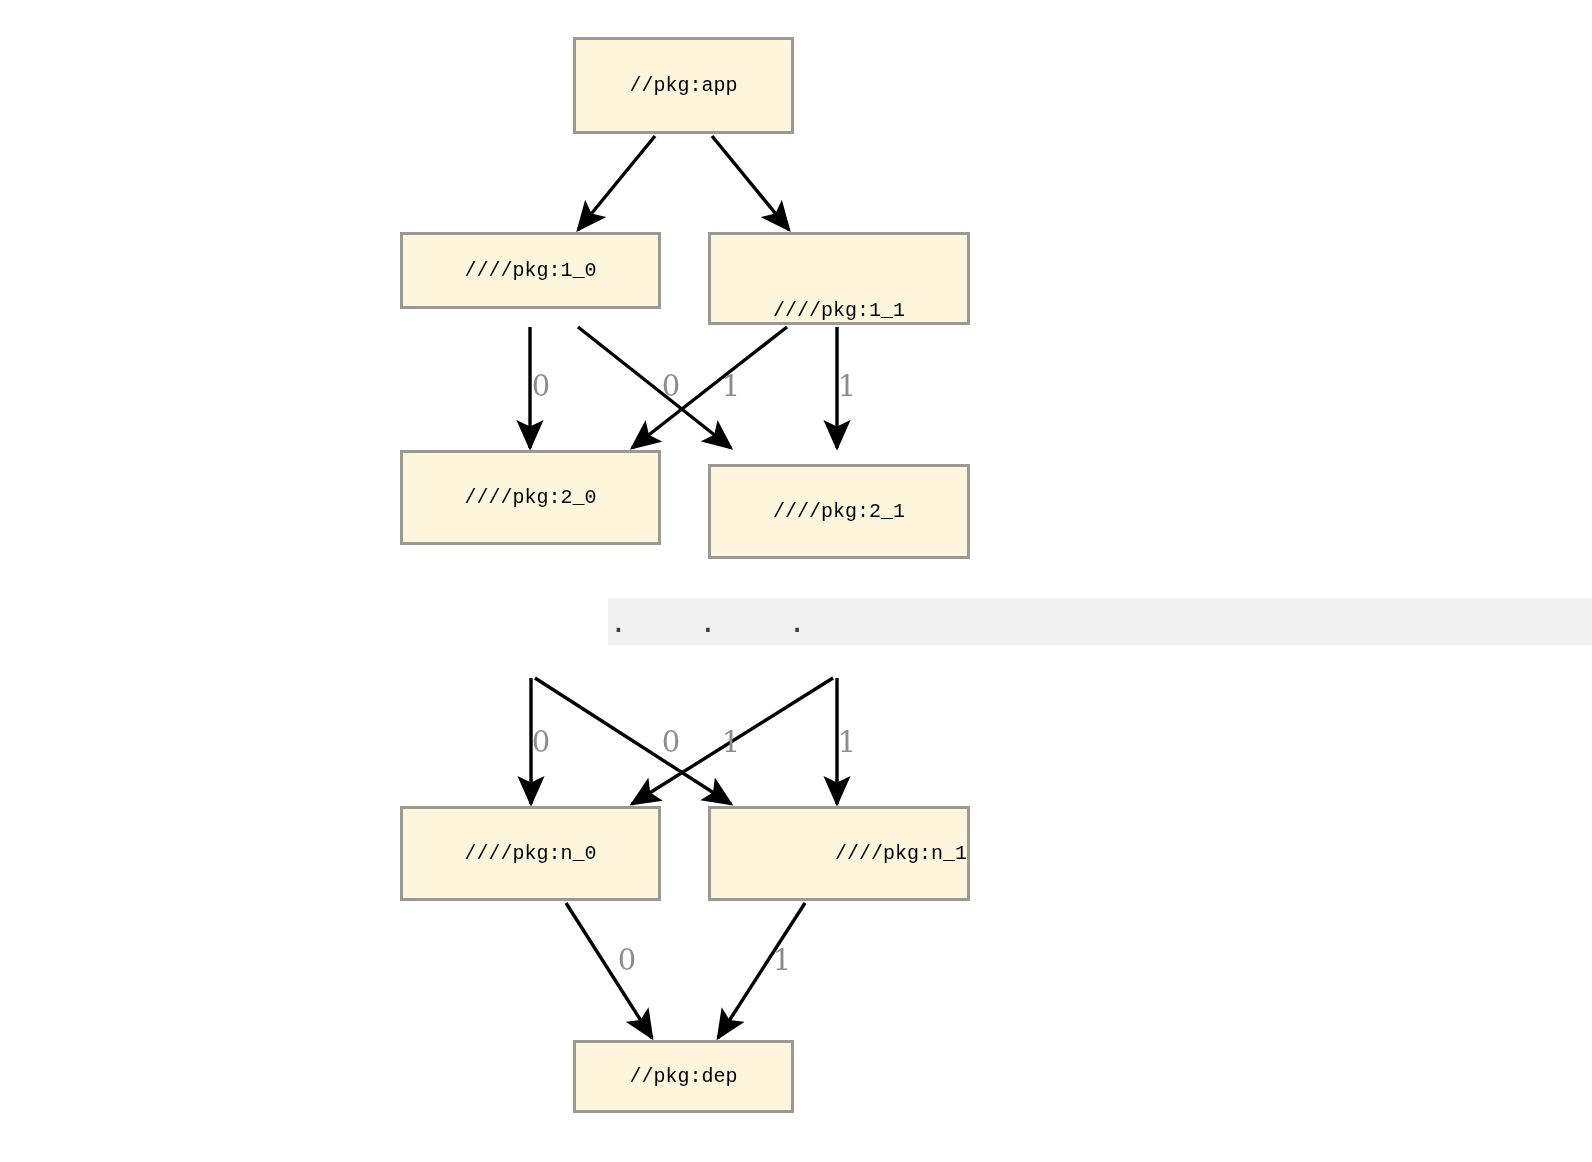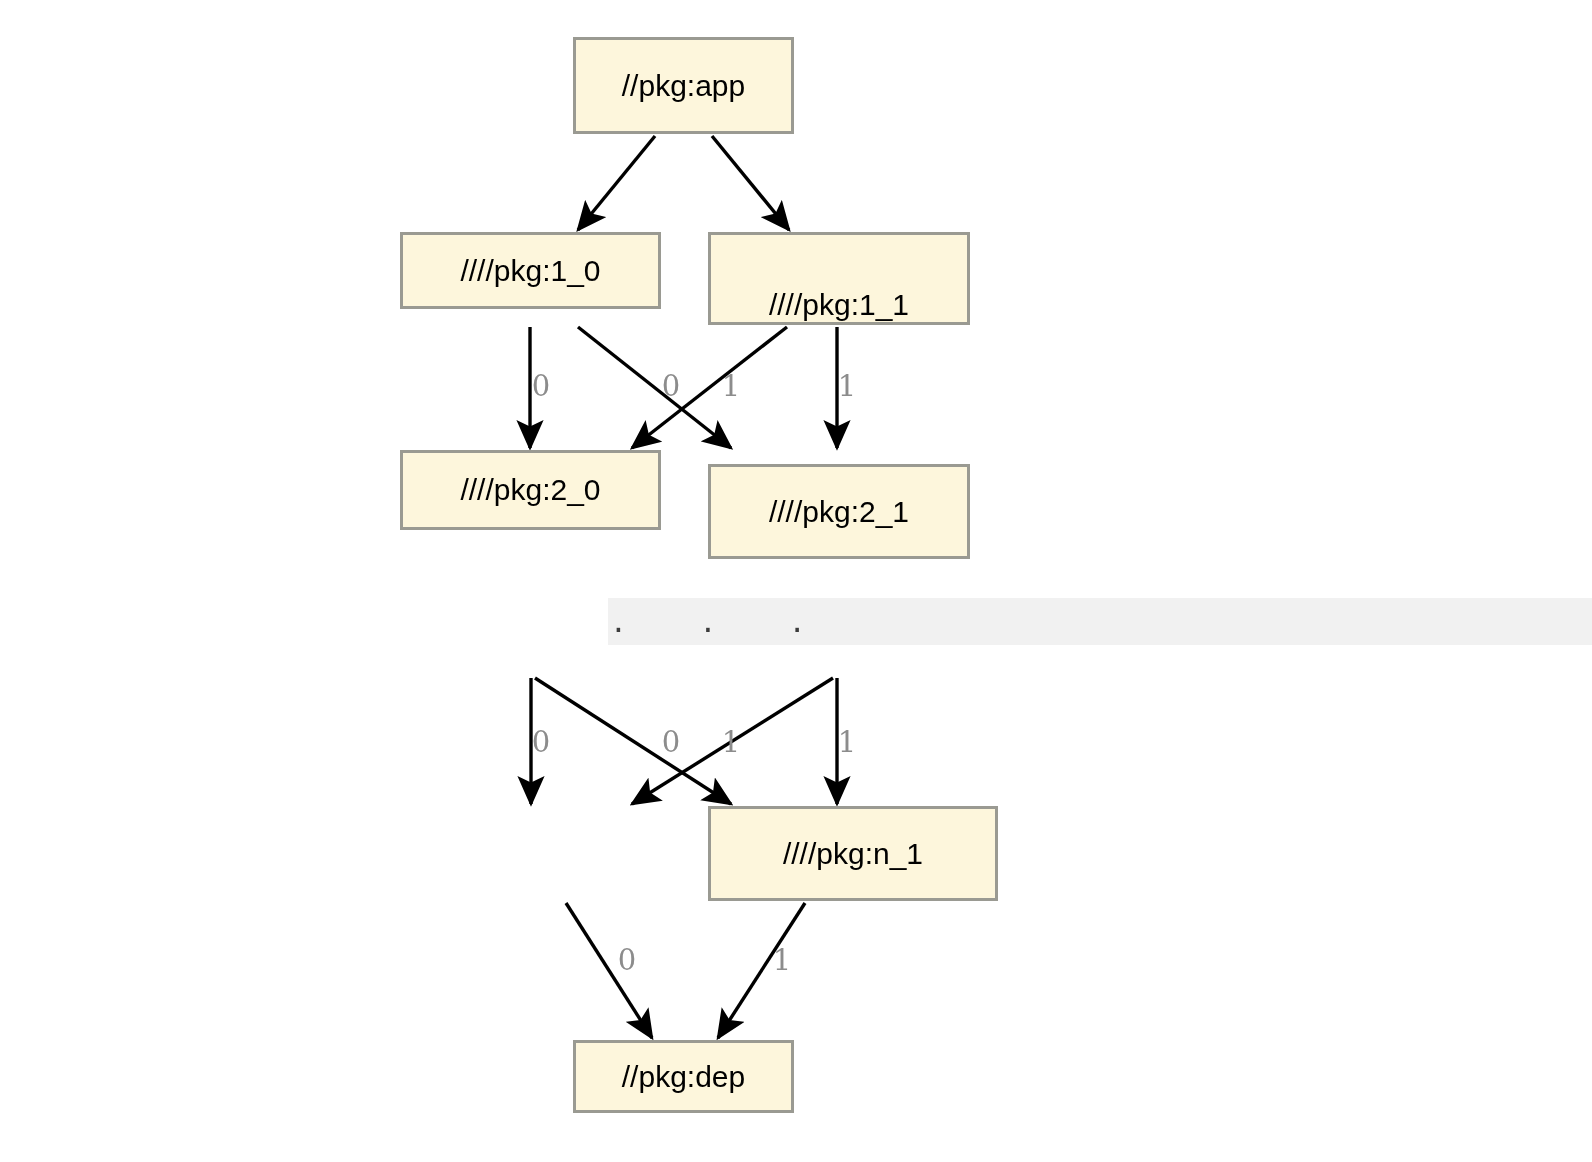--- a/index.html
+++ b/index.html
@@ -30,22 +30,22 @@
   .node {
     position: absolute;
     box-sizing: border-box;
     background: #fdf6dc;
     border: 3px solid #9a9a92;
     display: flex;
     align-items: center;
     justify-content: center;
   }
   .node-label {
-    font-family: Liberation Sans, sans-serif;
-    font-size: 30px;
+    font-family: Liberation Mono, monospace;
+    font-size: 20px;
     color: #000000;
     white-space: nowrap;
     letter-spacing: 0px;
   }
   .edge-label {
     position: absolute;
     font-family: "DejaVu Serif", "Liberation Serif", serif;
     font-size: 29px;
     color: #8c8c8c;
     white-space: nowrap;
@@ -109,25 +109,28 @@
     <div class="edge-label" style="left: 782px; top: 960px;">1</div>
     <div class="node" style="left: 573px; top: 37px; width: 221px; height: 97px;">
       <span class="node-label">//pkg:app</span>
     </div>
     <div class="node" style="left: 400px; top: 232px; width: 261px; height: 77px;">
       <span class="node-label">////pkg:1_0</span>
     </div>
     <div class="node" style="left: 708px; top: 232px; width: 262px; height: 93px; align-items: flex-end;">
       <span class="node-label">////pkg:1_1</span>
     </div>
-    <div class="node" style="left: 400px; top: 450px; width: 261px; height: 80px;">
+    <div class="node" style="left: 400px; top: 450px; width: 261px; height: 95px;">
       <span class="node-label">////pkg:2_0</span>
     </div>
     <div class="node" style="left: 708px; top: 464px; width: 262px; height: 95px;">
       <span class="node-label">////pkg:2_1</span>
     </div>
-    <div class="node" style="left: 708px; top: 806px; width: 290px; height: 95px;">
+    <div class="node" style="left: 400px; top: 806px; width: 261px; height: 95px;">
+      <span class="node-label">////pkg:n_0</span>
+    </div>
+    <div class="node" style="left: 708px; top: 806px; width: 262px; height: 95px; justify-content: flex-end;">
       <span class="node-label">////pkg:n_1</span>
     </div>
     <div class="node" style="left: 573px; top: 1040px; width: 221px; height: 73px;">
       <span class="node-label">//pkg:dep</span>
     </div>
   </div>
 
 </body></html>

